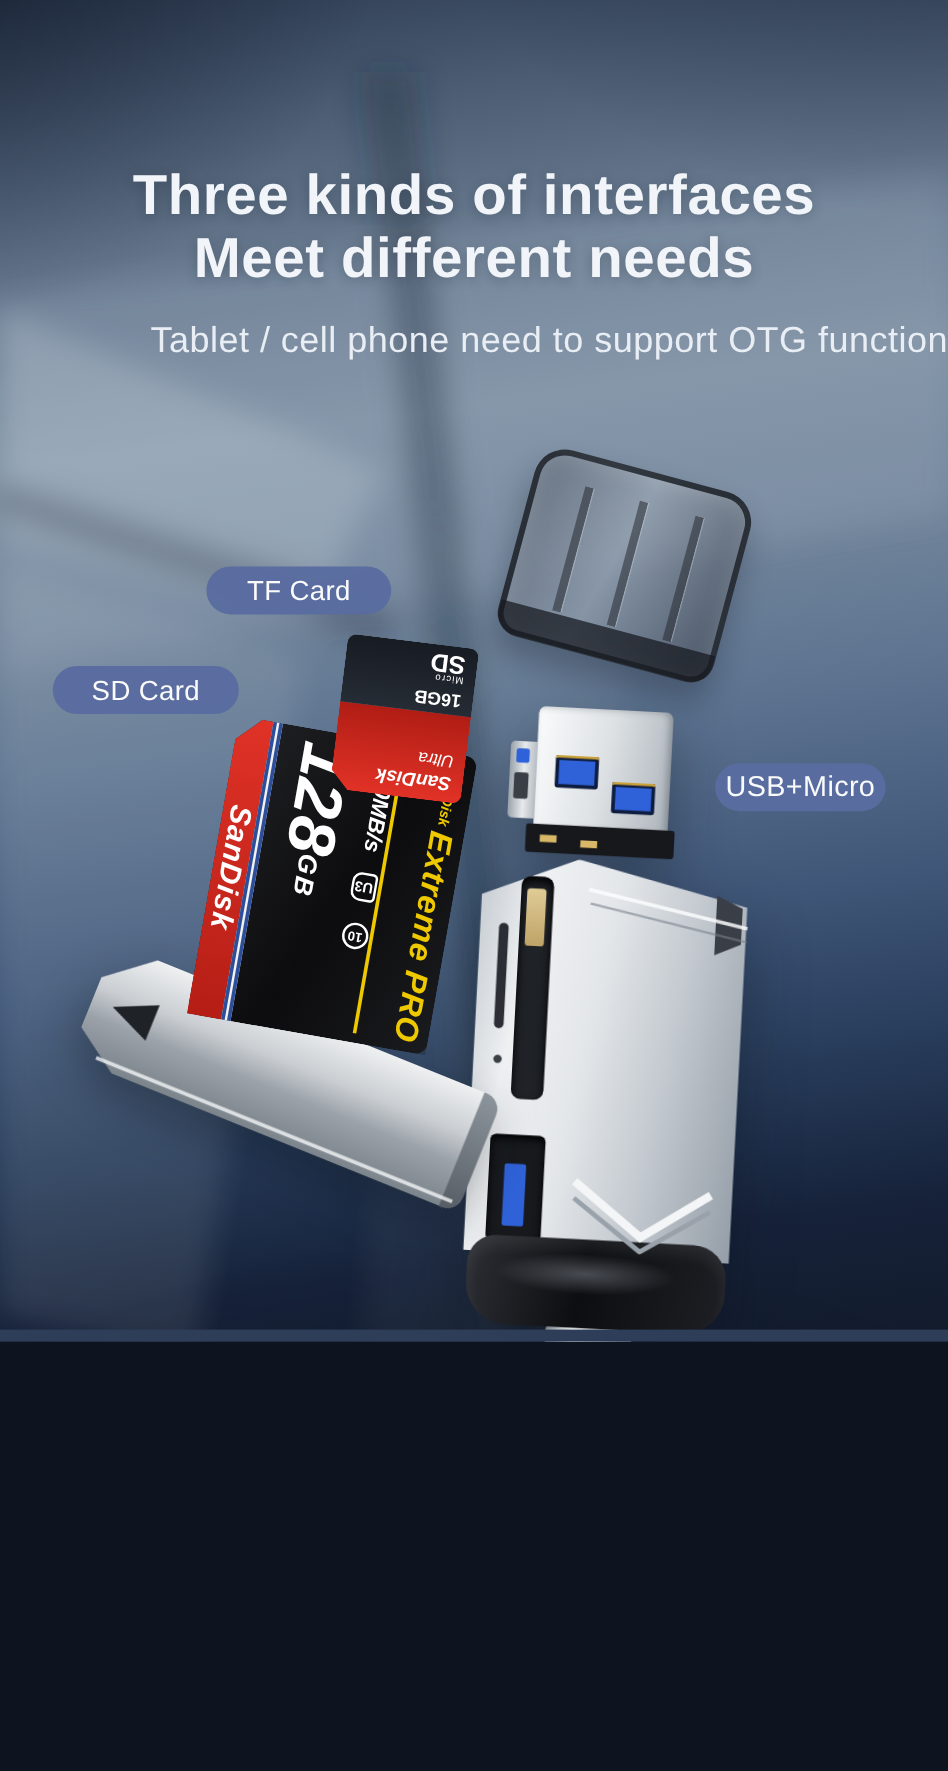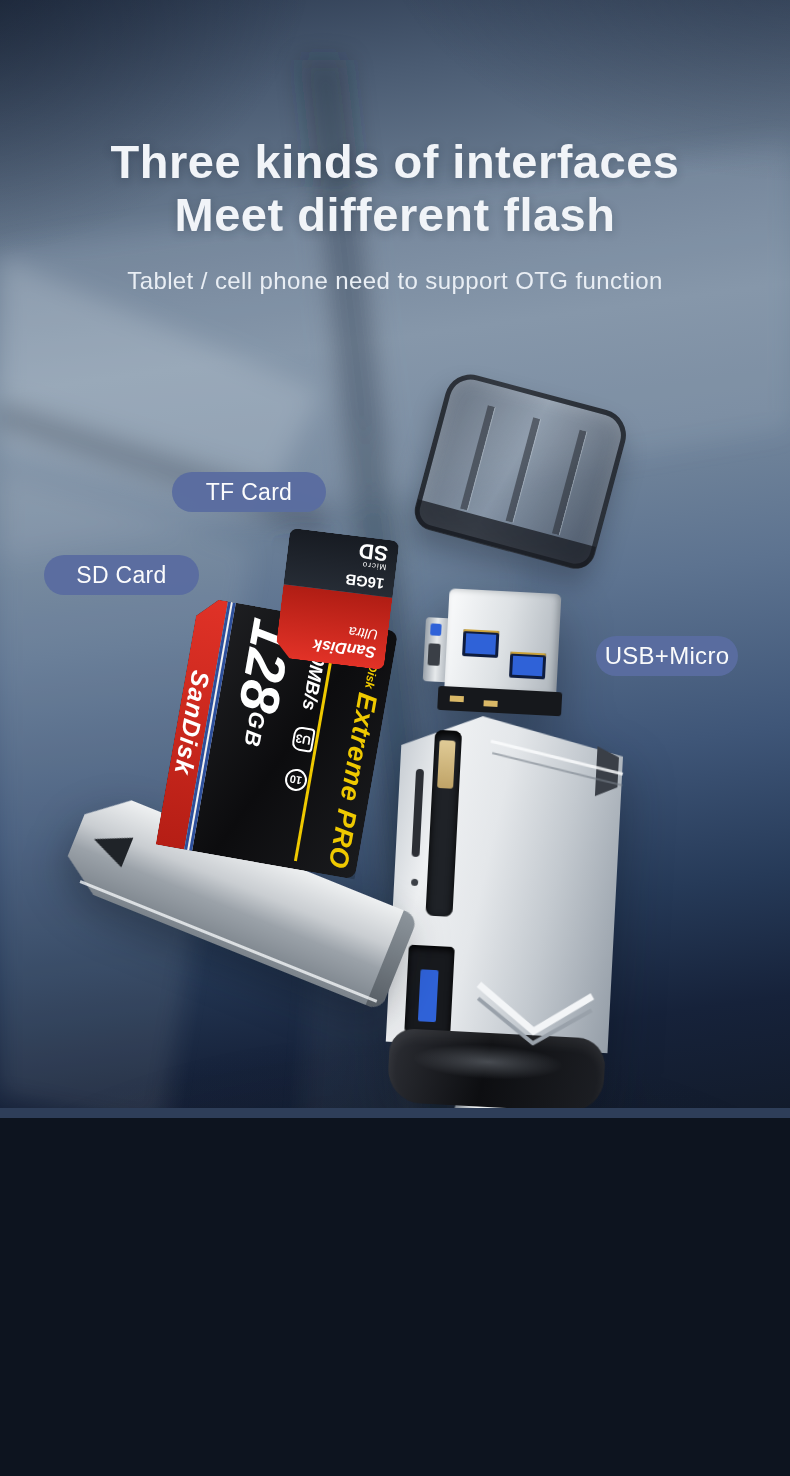--- a/index.html
+++ b/index.html
@@ -14,21 +14,21 @@
   .bg-shade{position:absolute;inset:0;z-index:1;pointer-events:none;background:
     radial-gradient(620px 520px at -70px -60px, rgba(14,22,37,.6), transparent 62%),
     radial-gradient(700px 420px at 830px -90px, rgba(24,34,52,.5), transparent 65%),
     radial-gradient(950px 760px at 400px 1580px, rgba(7,11,19,.45), transparent 72%);}
   .bottom-strip{position:absolute;left:0;bottom:0;width:100%;height:10px;background:#2e3e59;z-index:6;}
 
   
   .header{position:absolute;top:136px;left:0;width:100%;text-align:center;z-index:5;}
   .title{font-size:47px;line-height:1.12;font-weight:700;color:#f1f4f8;letter-spacing:.5px;
     text-shadow:0 2px 10px rgba(20,30,45,.25);}
-  .subtitle{margin-top:26px;font-size:24px;font-weight:400;color:#e9eef4;letter-spacing:.4px;}
+  .subtitle{margin-top:26px;font-size:30px;font-weight:400;color:#e9eef4;letter-spacing:.4px;text-align:right;}
 
   
   .pill{position:absolute;z-index:5;display:flex;align-items:center;justify-content:center;
     background:var(--pill_bg,#5a6da0);opacity:.97;border-radius:40px;color:#fff;
     font-size:23px;letter-spacing:.3px;white-space:nowrap;}
   .pill-tf{left:172px;top:472px;width:154px;height:40px;}
   .pill-sd{left:44px;top:555px;width:155px;height:40px;}
   .pill-usbmicro{left:596px;top:636px;width:142px;height:40px;font-size:24px;}
   .pill-flash{left:133px;top:989px;width:186px;height:40px;}
   .pill-typec{left:252px;top:1155px;width:150px;height:43px;}
@@ -167,21 +167,21 @@
       <polygon points="0,470 252,548 162,1130 0,1096" fill="#dfe8f0" opacity="0.10"></polygon>
       <polygon points="352,420 520,560 470,1240 300,1140" fill="#dfe8f0" opacity="0.05"></polygon>
       <polygon points="300,60 346,60 482,1268 432,1278" fill="#1c2838" opacity="0.32"></polygon>
       <polygon points="0,398 332,502 322,540 0,432" fill="#1c2838" opacity="0.26"></polygon>
     </g>
   </svg>
   <div class="bg-shade"></div>
 
   <div class="header">
     <div class="title">Three kinds of interfaces</div>
-    <div class="title">Meet different flash</div>
+    <div class="title">Meet different needs</div>
     <div class="subtitle">Tablet / cell phone need to support OTG function</div>
   </div>
 
   <div class="cap cap-top">
     <div class="fin f1"></div>
     <div class="fin f2"></div>
     <div class="fin f3"></div>
     <div class="rim"></div>
   </div>
 

